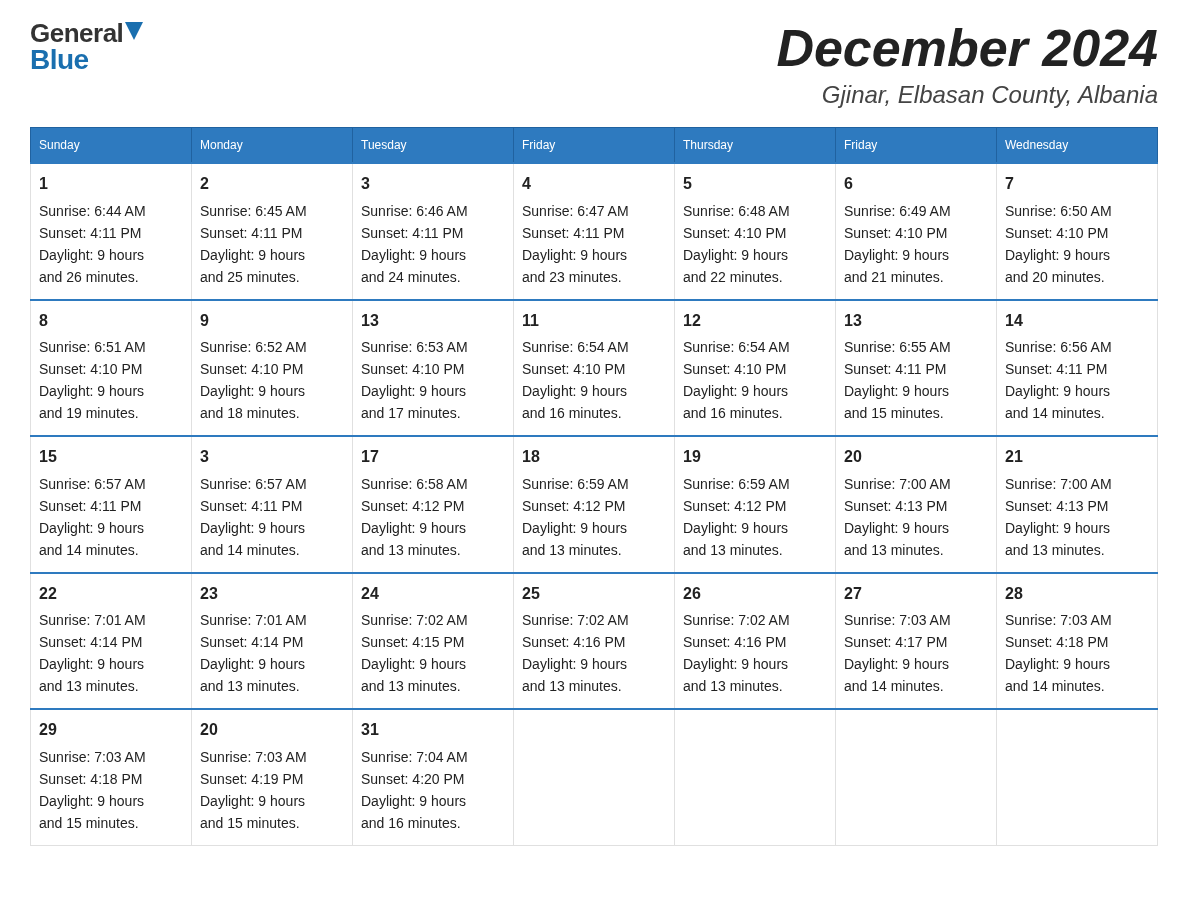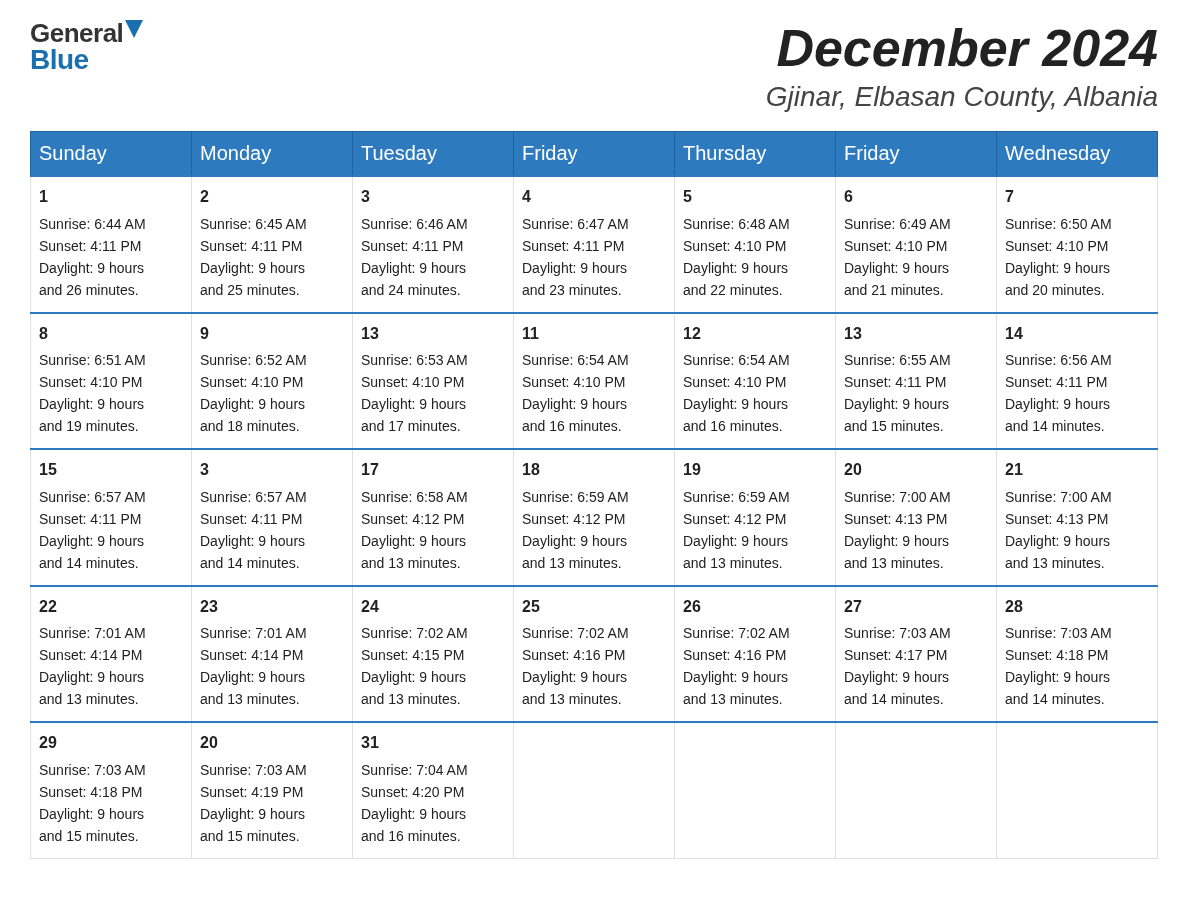--- a/index.html
+++ b/index.html
@@ -29,48 +29,48 @@
     }
     .logo-blue {
       font-size: 28px;
       font-weight: bold;
       color: #1a6faf;
       letter-spacing: -0.5px;
       line-height: 1;
     }
     .logo-row {
       display: flex;
-      align-items: flex-start;
+      align-items: center;
     }
     .title-block {
       text-align: right;
       font-style: italic;
     }
     .month-title {
       font-size: 52px;
       font-weight: bold;
       color: #222;
       line-height: 1.1;
     }
     .location {
-      font-size: 28px;
+      font-size: 24px;
       color: #444;
       margin-top: 4px;
     }
     table {
       width: 100%;
       border-collapse: collapse;
       table-layout: fixed;
     }
     thead tr {
       background: #2e7abf;
     }
     thead th {
       color: #fff;
-      font-size: 20px;
+      font-size: 12px;
       font-weight: normal;
       padding: 10px 8px;
       text-align: left;
       border: 1px solid #2062a0;
     }
     tbody td {
       vertical-align: top;
       padding: 8px 8px 10px 8px;
       border: 1px solid #ccc;
       font-size: 13.5px;

